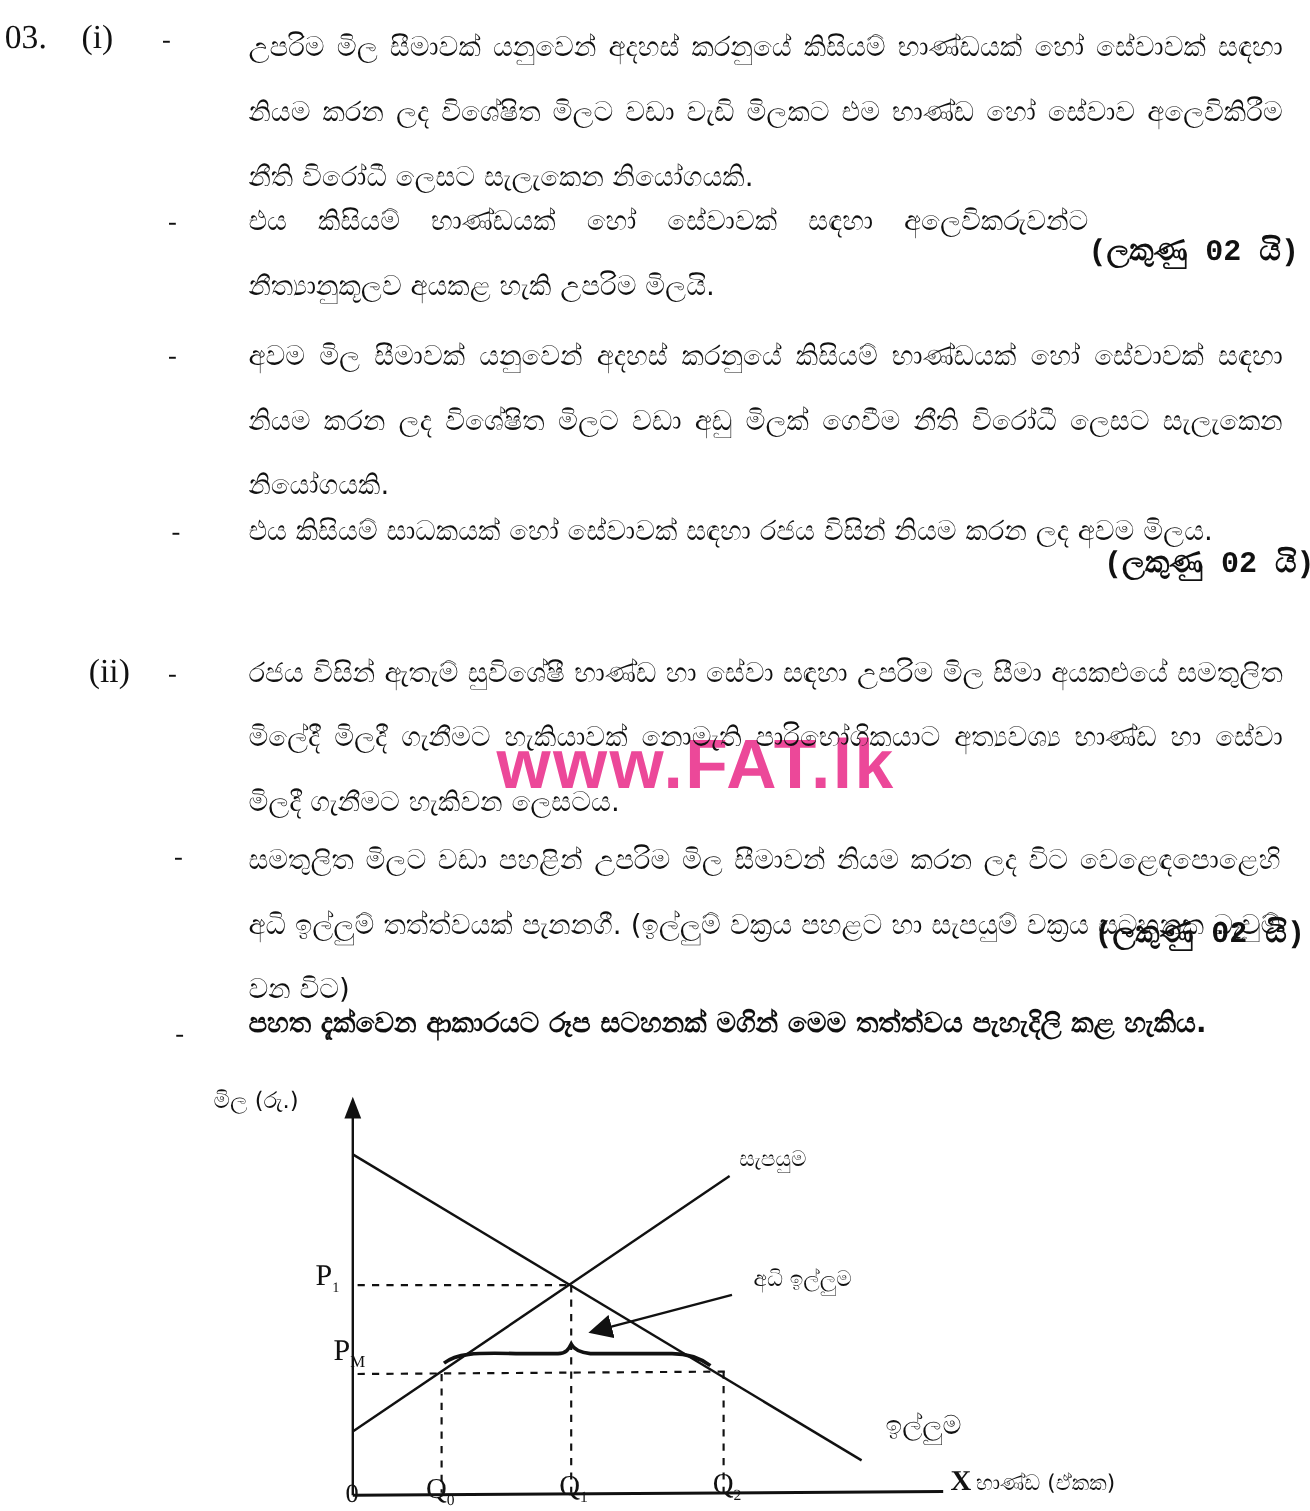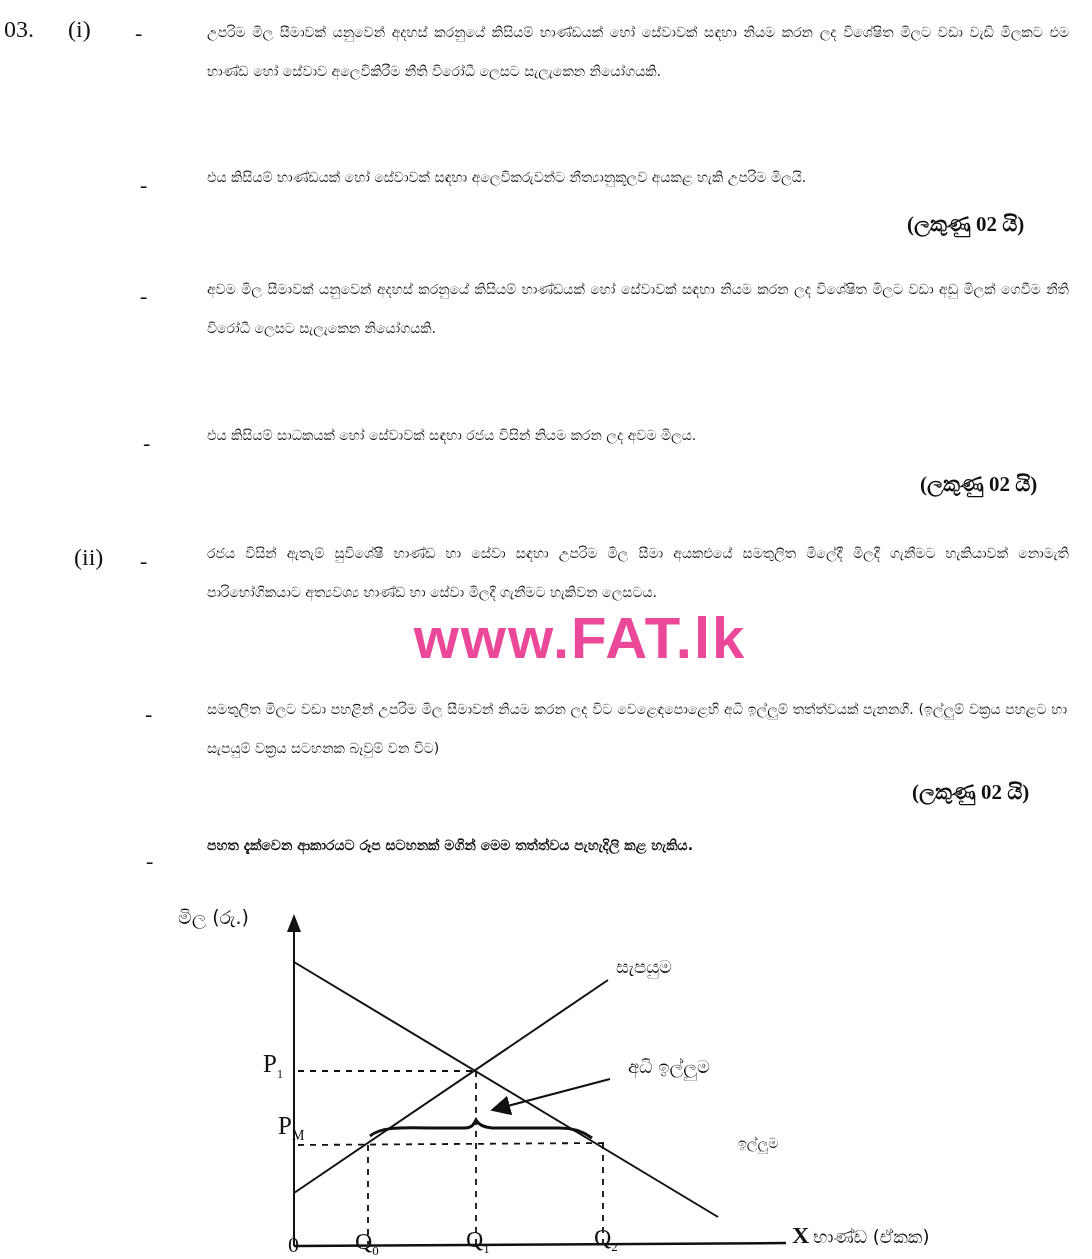--- a/index.html
+++ b/index.html
@@ -2,33 +2,32 @@
 <html><head>
 <meta charset="utf-8">
 <style>
   html, body { margin: 0; padding: 0; background: #ffffff; }
   body {
     width: 1092px; height: 1259px; position: relative; overflow: hidden;
     font-family: "Liberation Serif", "DejaVu Serif", serif;
     color: #111111;
   }
   .abs { position: absolute; }
-  .qnum { font-size: 24px; }
+  .qnum { font-size: 28px; }
   .dash { font-size: 22px; }
   .para {
     position: absolute; left: 207px; width: 862px;
-    font-size: 14px; line-height: 39px;
+    font-size: 23px; line-height: 54px;
     text-align: justify; text-align-last: left;
     font-family: "DejaVu Sans", "Liberation Sans", sans-serif;
   }
   .marks {
-    position: absolute; font-size: 21px; font-weight: bold;
-    font-family: Liberation Serif, serif;
+    position: absolute; font-size: 25px; font-weight: bold;
+    font-family: Liberation Mono, monospace;
     white-space: nowrap;
-    margin-top: 16px;
   }
   .watermark {
     position: absolute; left: 400px; top: 604px; width: 360px; text-align: center;
     font-family: "Liberation Sans", sans-serif; font-weight: bold;
     font-size: 58px; color: #ec4899; letter-spacing: 2px; z-index: 0;
   }
   .para, .marks, .qnum, .dash { z-index: 1; }
   svg.diagram { position: absolute; left: 0; top: 0; }
   .dlabel { font-family: "Liberation Serif", serif; }
   .dlabel-si { font-family: "DejaVu Sans", sans-serif; }
@@ -111,18 +110,18 @@
 </div>
 <div class="abs dlabel" style="left:466px; top:1226px; font-size:24px;">
   <span>Q</span><sub style="font-size:13px;">1</sub>
 </div>
 <div class="abs dlabel" style="left:594px; top:1224px; font-size:24px;">
   <span>Q</span><sub style="font-size:13px;">2</sub>
 </div>
 
 <div class="abs dlabel-si" style="left:616px; top:956px; font-size:18px;">සැපයුම</div>
 <div class="abs dlabel-si" style="left:628px; top:1056px; font-size:18px;">අධි ඉල්ලුම</div>
-<div class="abs dlabel-si" style="left:738px; top:1135px; font-size:14px;">ඉල්ලුම</div>
+<div class="abs dlabel-si" style="left:738px; top:1176px; font-size:22px;font-family:Liberation Mono, monospace;">ඉල්ලුම</div>
 
 <div class="abs" style="left:792px; top:1222px; white-space:nowrap;">
   <span class="dlabel" style="font-size:24px; font-weight:bold;">X</span>
   <span class="dlabel-si" style="font-size:18px;">භාණ්ඩ (ඒකක)</span>
 </div>
 
 </body></html>

